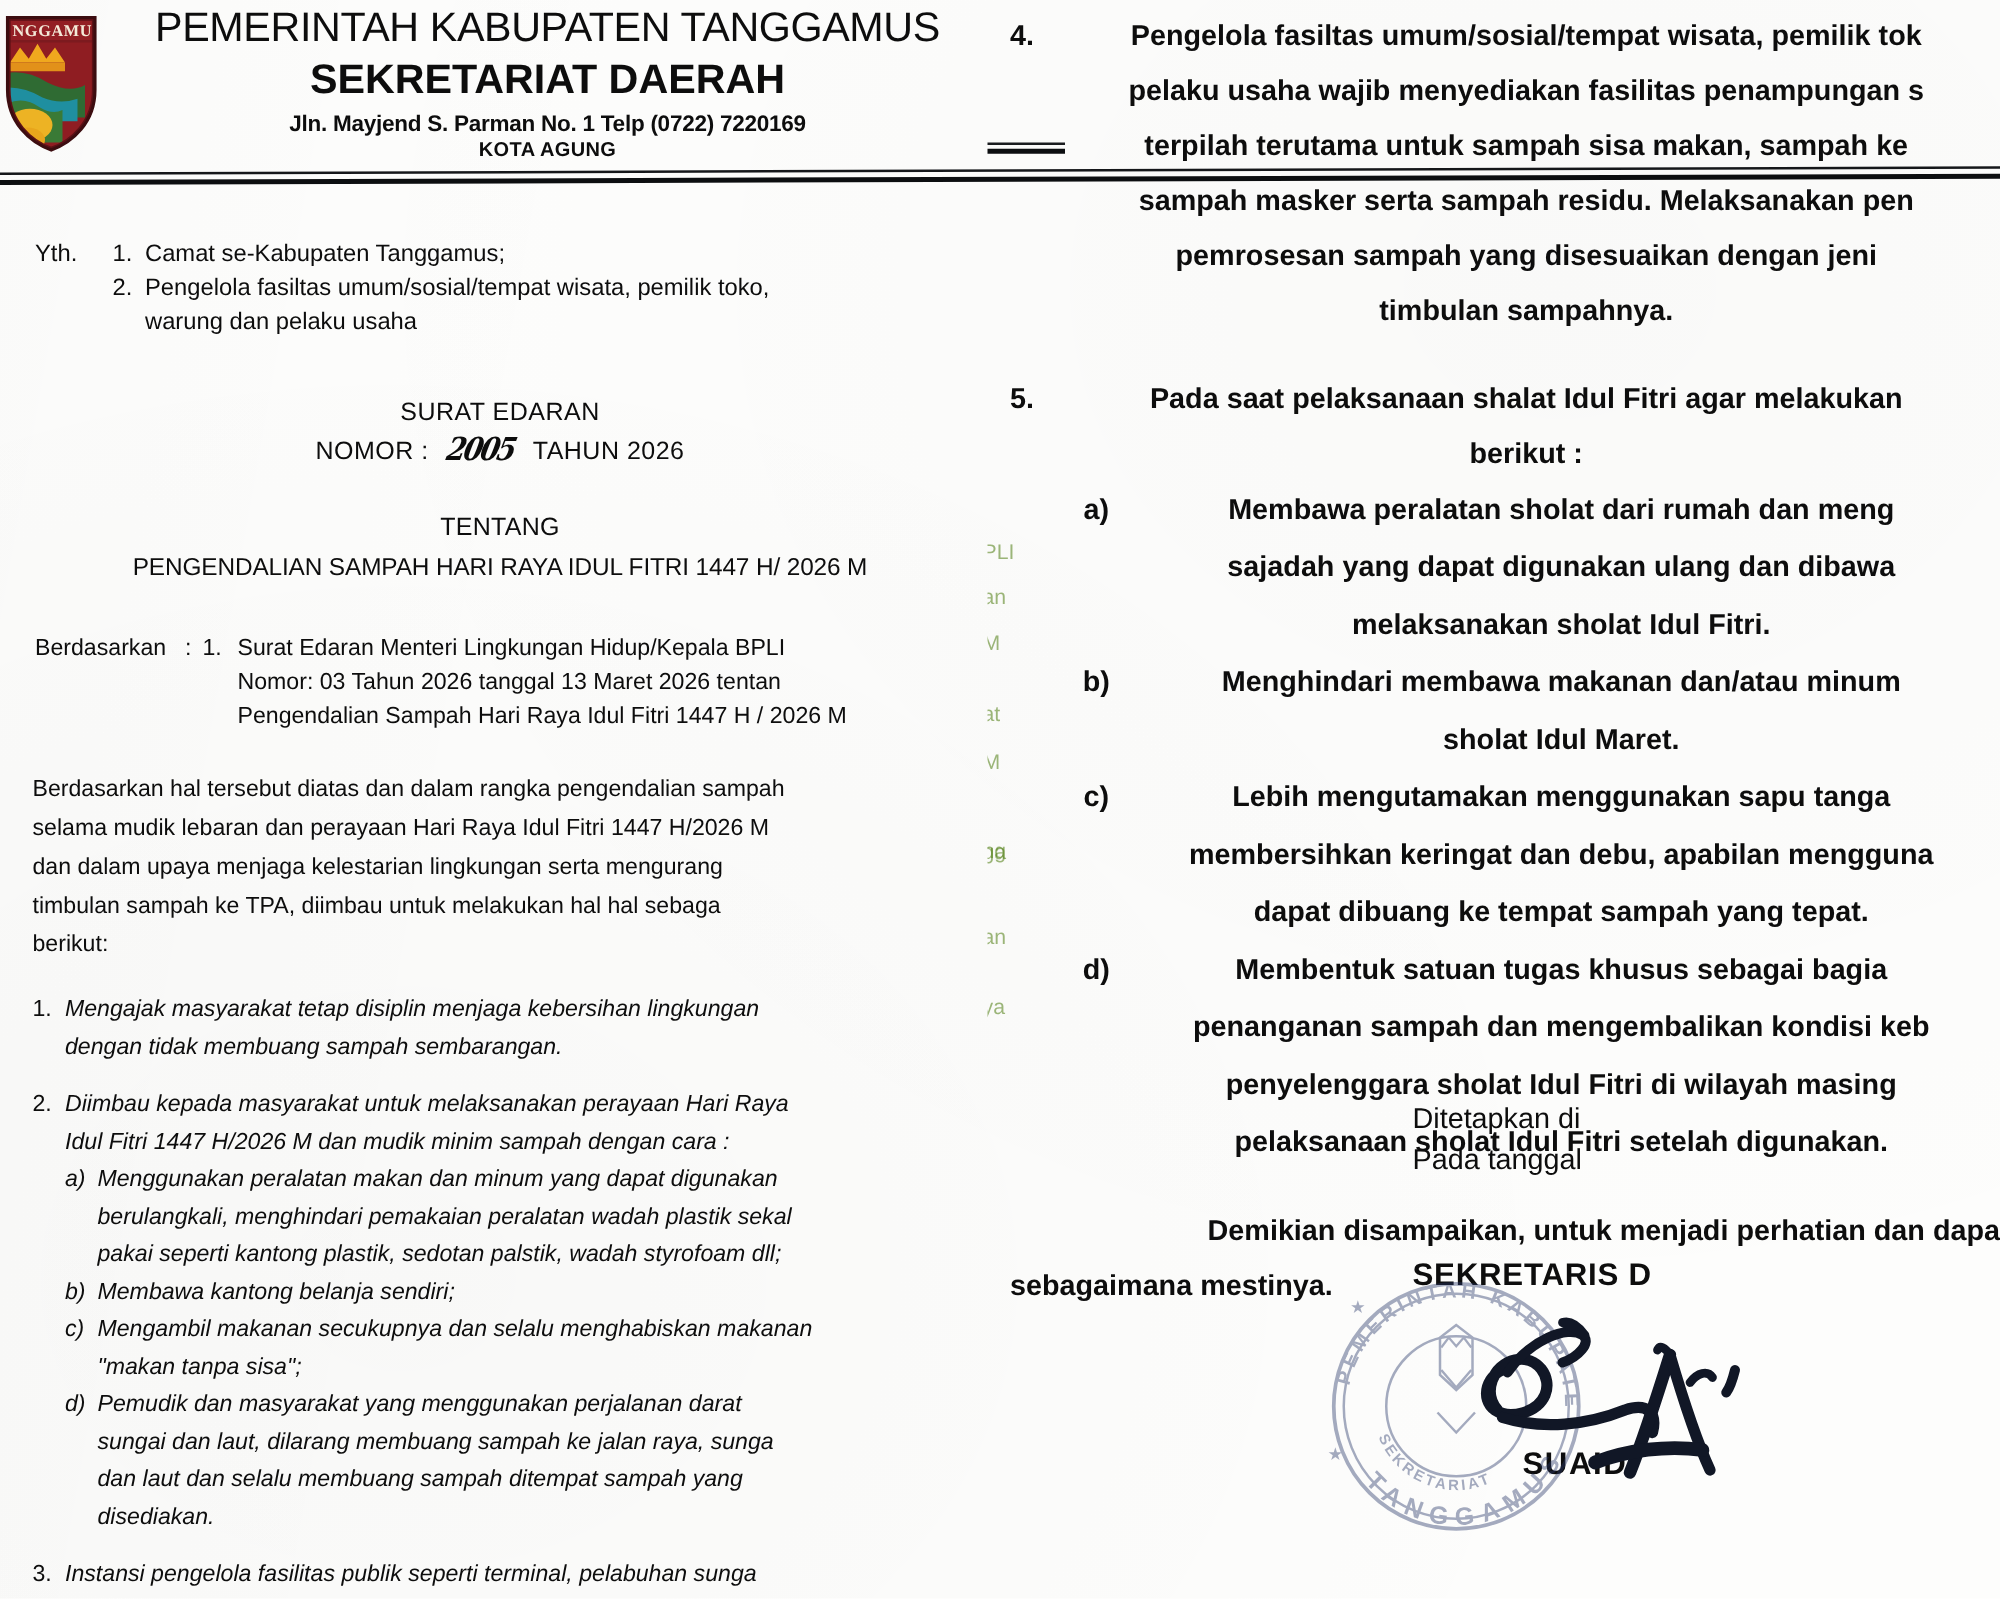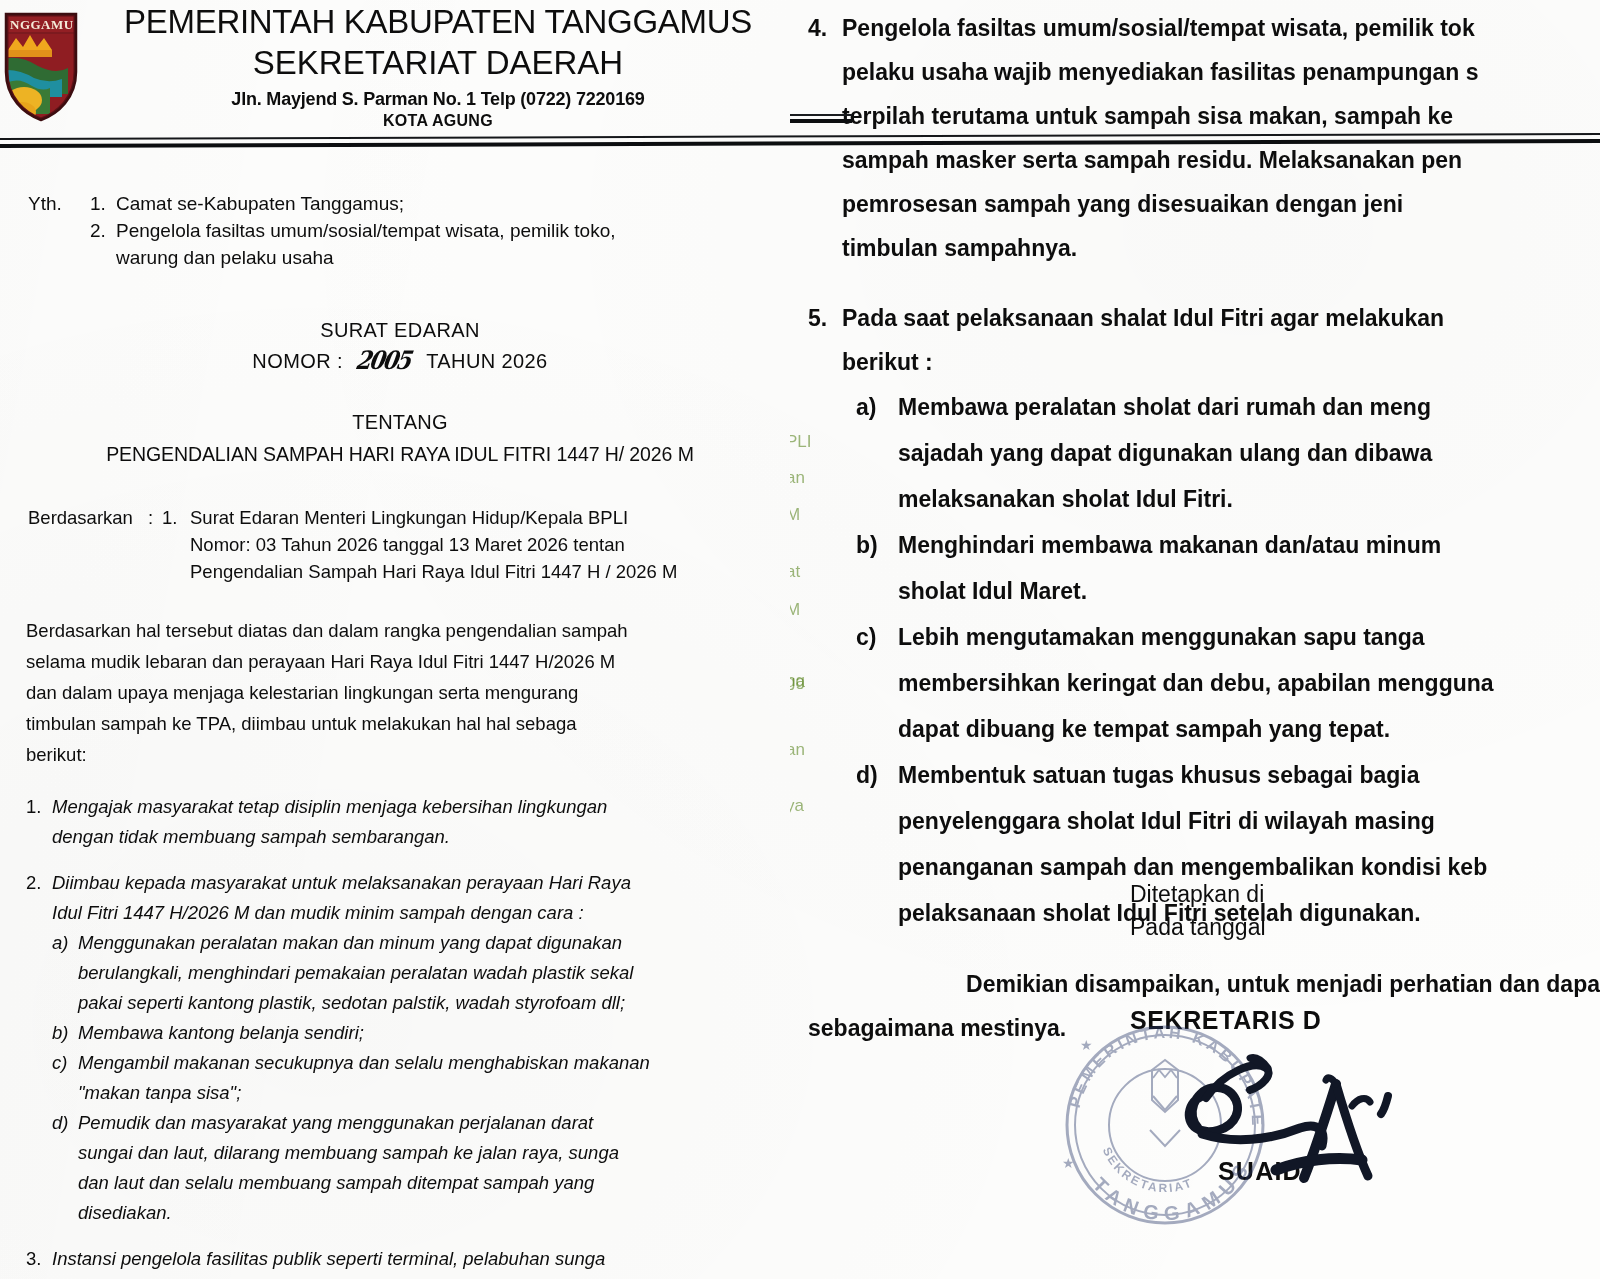--- a/index.html
+++ b/index.html
@@ -32,21 +32,21 @@
   .crest {
     position:absolute; left:0; top:4px; width:82px; height:118px;
   }
   .crest svg { display:block; }
   .lh-text { text-align:center; padding-left:86px; padding-right:10px; }
   .lh-l1 {
     font-size:33px; font-weight:400; letter-spacing:-0.3px;
     line-height:40px; white-space:nowrap; margin-top:2px;
   }
   .lh-l2 {
-    font-size:33px; font-weight:400; letter-spacing:0px;
+    font-size:33px; font-weight:700; letter-spacing:0px;
     line-height:40px; margin-top:1px;
   }
   .lh-l3 { font-size:18px; line-height:24px; font-weight:600; margin-top:4px; letter-spacing:-0.2px;}
   .lh-l4 { font-size:16px; line-height:20px; font-weight:600; letter-spacing:0.3px;}
 
   .rule-wrap { position:relative; height:14px; margin-top:2px; }
   .rule-thin {
     position:absolute; left:0; right:-820px; top:2px; height:2px;
     background:#15171a;
     transform:rotate(-0.18deg); transform-origin:left center;
@@ -117,21 +117,21 @@
 
   .ghost {
     position:absolute; left:-4px;
     font-size:17px; color:#4d7c0f; opacity:0.55;
     font-family:"Liberation Sans", sans-serif; white-space:nowrap;
   }
 
   .rlist { padding-left:18px; padding-top:6px; font-size:23px; font-weight:700; }
   .rrow { display:flex; }
   .rnum { width:34px; flex:none; line-height:44px; }
-  .rbody { flex:1; line-height:44px; }
+  .rbody { flex:1; line-height:44px;text-align:center; }
   .rbody .ln { display:block; white-space:nowrap; }
   .rsub { margin-left:14px; }
   .rsrow { display:flex; }
   .rsnum { width:42px; flex:none; line-height:46px; }
   .rsbody { flex:1; line-height:46px; }
   .rsbody .ln { display:block; white-space:nowrap; }
 
   .closing { padding-left:18px; margin-top:26px; font-size:23px; font-weight:700; line-height:44px; }
   .closing .ln { display:block; white-space:nowrap; }
   .closing .indent { padding-left:24px;text-align:right; }
@@ -359,22 +359,22 @@
               <div class="rsbody">
                 <span class="ln">Lebih  mengutamakan  menggunakan  sapu  tanga</span>
                 <span class="ln">membersihkan keringat dan debu, apabilan mengguna</span>
                 <span class="ln">dapat dibuang ke tempat sampah yang tepat.</span>
               </div>
             </div>
             <div class="rsrow">
               <div class="rsnum">d)</div>
               <div class="rsbody">
                 <span class="ln">Membentuk  satuan  tugas  khusus  sebagai  bagia</span>
+                <span class="ln">penanganan sampah dan mengembalikan kondisi keb</span>
                 <span class="ln">penyelenggara  sholat  Idul  Fitri  di  wilayah  masing</span>
-                <span class="ln">penanganan sampah dan mengembalikan kondisi keb</span>
                 <span class="ln">pelaksanaan sholat Idul Fitri setelah digunakan.</span>
               </div>
             </div>
           </div>
         </div>
       </div>
     </div>
 
     <div class="closing">
       <span class="ln indent">Demikian disampaikan, untuk menjadi perhatian dan dapa</span>

